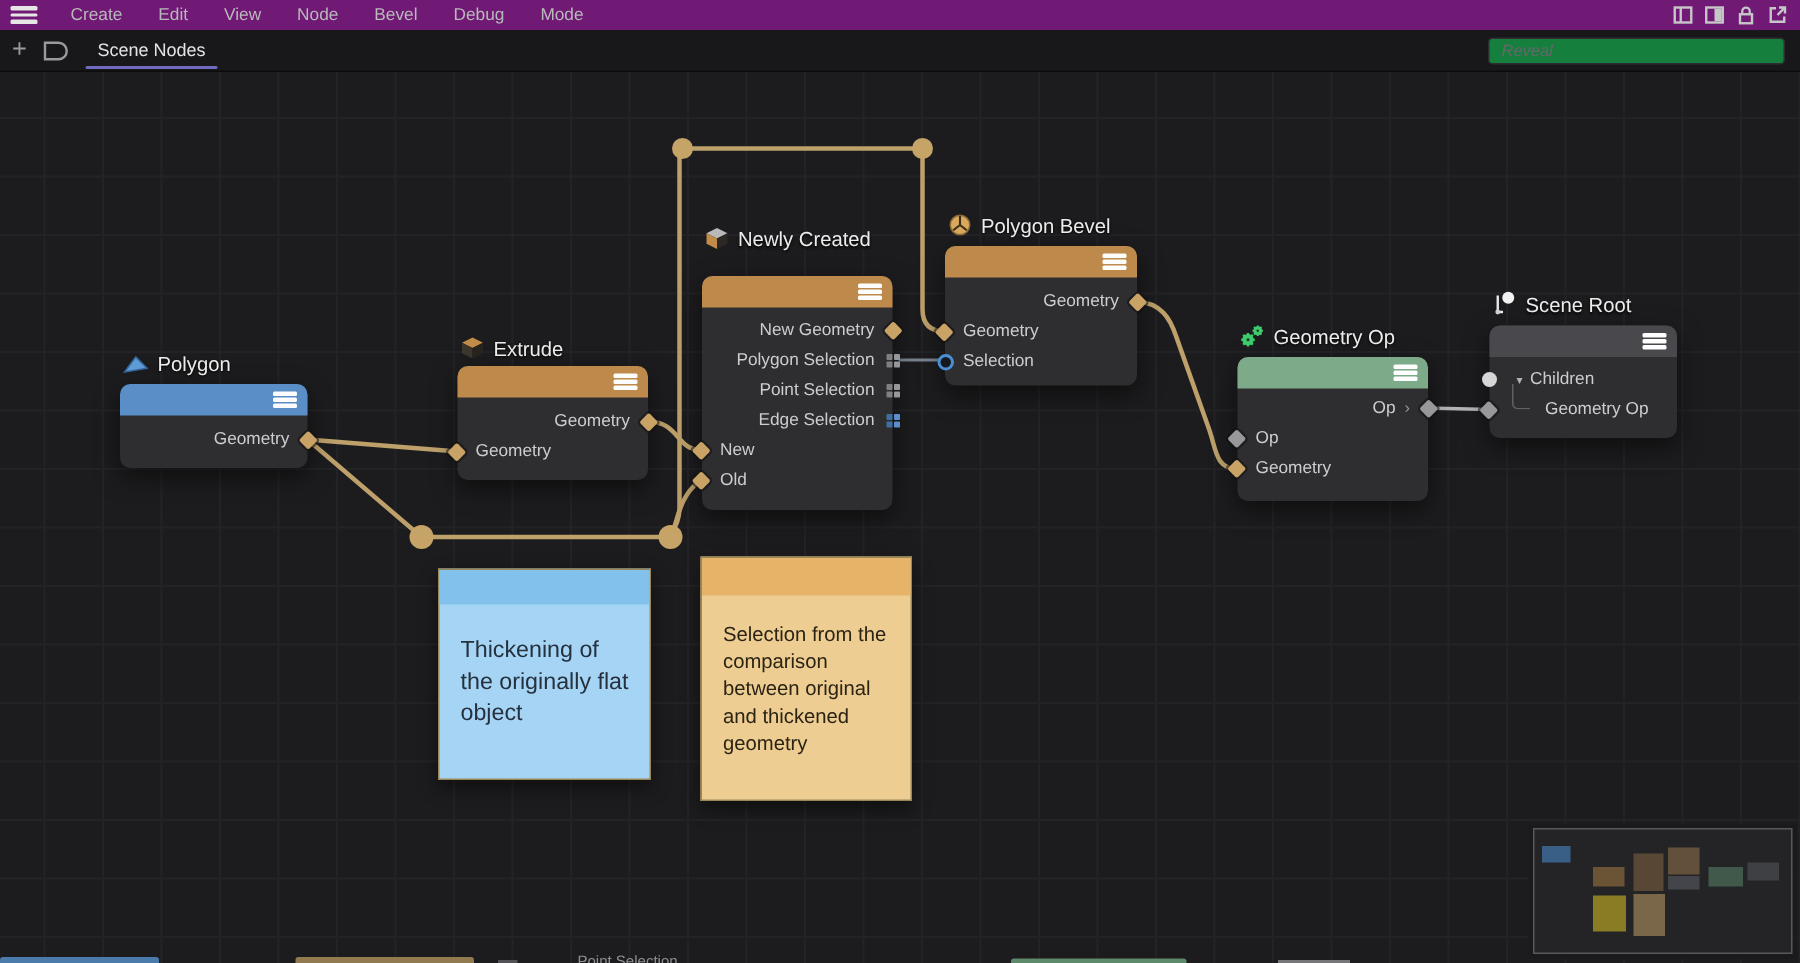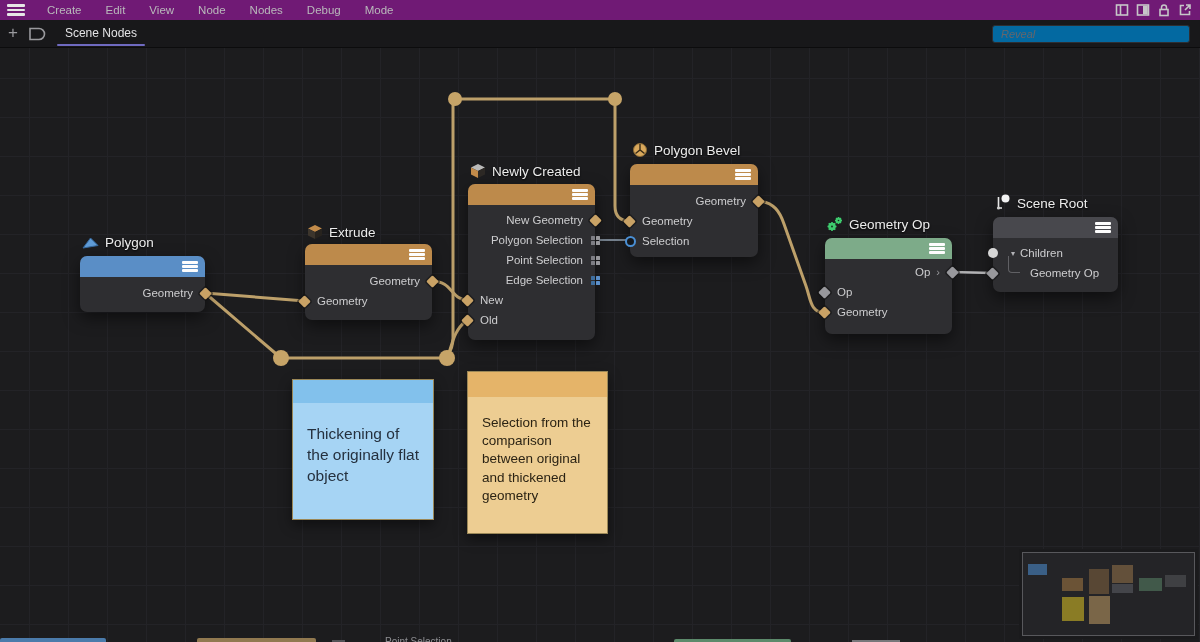--- a/index.html
+++ b/index.html
@@ -15,21 +15,21 @@
   .winicons{margin-left:auto;display:flex;gap:7px;align-items:center;padding-right:8px;}
   .winicons svg{display:block;}
 
   
   .tabbar{position:absolute;left:0;top:20px;width:1200px;height:27px;background:#18181a;
           display:flex;align-items:center;z-index:10;border-bottom:1px solid #0c0c0d;}
   .plus-icon{color:#9a9a9e;font-size:17px;line-height:1;margin:0 9px 2px 8px;cursor:pointer;}
   .tag-icon{margin-right:12px;cursor:pointer;}
   .tab{position:relative;color:#e3e3e5;font-size:12px;padding:5px 6px 7px;cursor:pointer;}
   .tab:after{content:"";position:absolute;left:-2px;right:-2px;bottom:1px;height:2px;background:#6f6ac0;border-radius:1px;}
-  .reveal{position:absolute;right:10px;top:5px;width:180px;height:16px;background:#0369a1;
+  .reveal{position:absolute;right:10px;top:5px;width:180px;height:16px;background:#15803d;
           border:1px solid #2e2e32;border-radius:3px;color:#c9c9c9;font-size:11px;
           padding:0 8px;outline:none;font-family:"Liberation Sans",sans-serif;}
   .reveal::placeholder{color:#66666b;font-style:italic;}
 
   
   .canvas{position:absolute;left:0;top:47px;width:1200px;height:595px;background:#1c1c1e;
      background-image:linear-gradient(#232327 1px,transparent 1px),linear-gradient(90deg,#232327 1px,transparent 1px);
      background-size:39px 39px;background-position:-10px -8px;}
   .wires{position:absolute;left:0;top:0;z-index:2;pointer-events:none;}
   .wires path,.wires circle{pointer-events:auto;}
@@ -112,21 +112,21 @@
   <div class="menubar">
     <span class="burger">
         <i></i>
         <i></i>
         <i></i>
       </span>
     <span class="menu-item">Create</span>
     <span class="menu-item">Edit</span>
     <span class="menu-item">View</span>
     <span class="menu-item">Node</span>
-    <span class="menu-item">Nodes</span>
+    <span class="menu-item">Bevel</span>
     <span class="menu-item">Debug</span>
     <span class="menu-item">Mode</span>
     <span class="winicons">
       <svg width="14" height="14" viewBox="0 0 14 14">
           <rect x="1.5" y="2" width="11" height="10" fill="none" stroke="#c6c6c8" stroke-width="1.6"></rect>
           <line x1="5.5" y1="2" x2="5.5" y2="12" stroke="#c6c6c8" stroke-width="1.6"></line>
         </svg>
       <svg width="14" height="14" viewBox="0 0 14 14">
           <rect x="1.5" y="2" width="11" height="10" fill="none" stroke="#c6c6c8" stroke-width="1.6"></rect>
           <rect x="7" y="2.8" width="4.8" height="8.4" fill="#c6c6c8"></rect>
@@ -182,21 +182,21 @@
     <span>Polygon</span>
   </div>
   <div class="node-title" style="left:307px;top:224px">
     <svg width="16" height="16" viewBox="0 0 16 16">
         <path d="M8 1 L15 4.5 L8 8 L1 4.5 Z" fill="#c28b4a"></path>
         <path d="M1 4.5 L8 8 L8 15 L1 11.5 Z" fill="#3c352c"></path>
         <path d="M15 4.5 L8 8 L8 15 L15 11.5 Z" fill="#27231e"></path>
       </svg>
     <span>Extrude</span>
   </div>
-  <div class="node-title" style="left:470px;top:163px">
+  <div class="node-title" style="left:470px;top:151px">
     <svg width="16" height="16" viewBox="0 0 16 16">
         <path d="M8 1 L15 4.5 L8 8 L1 4.5 Z" fill="#b9b9b9"></path>
         <path d="M1 4.5 L8 8 L8 15 L1 11.5 Z" fill="#c28b4a"></path>
         <path d="M15 4.5 L8 8 L8 15 L15 11.5 Z" fill="#2c2824"></path>
       </svg>
     <span>Newly Created</span>
   </div>
   <div class="node-title" style="left:632px;top:142px">
     <svg width="16" height="16" viewBox="0 0 16 16">
         <circle cx="8" cy="8" r="6.5" fill="#d9a85c" stroke="#8a6a35"></circle>

